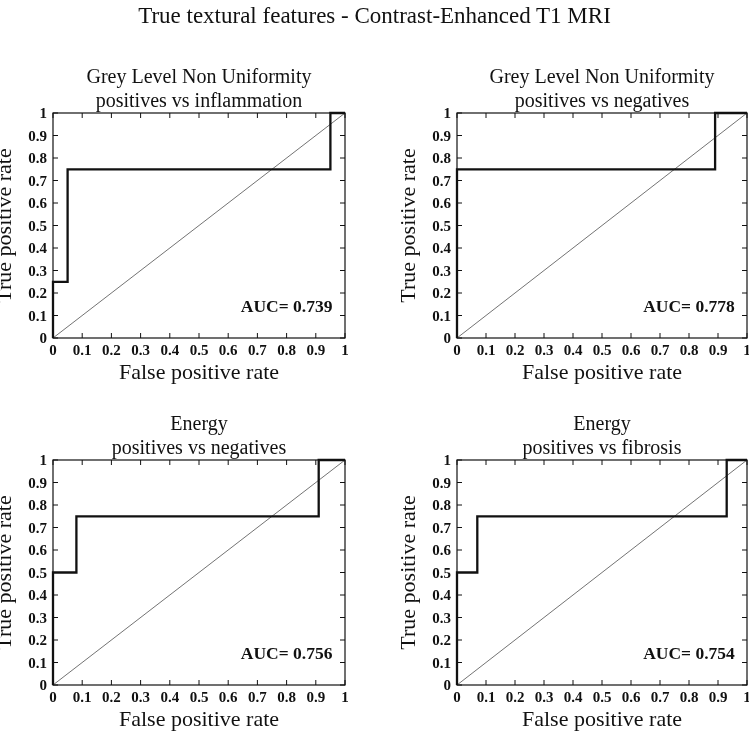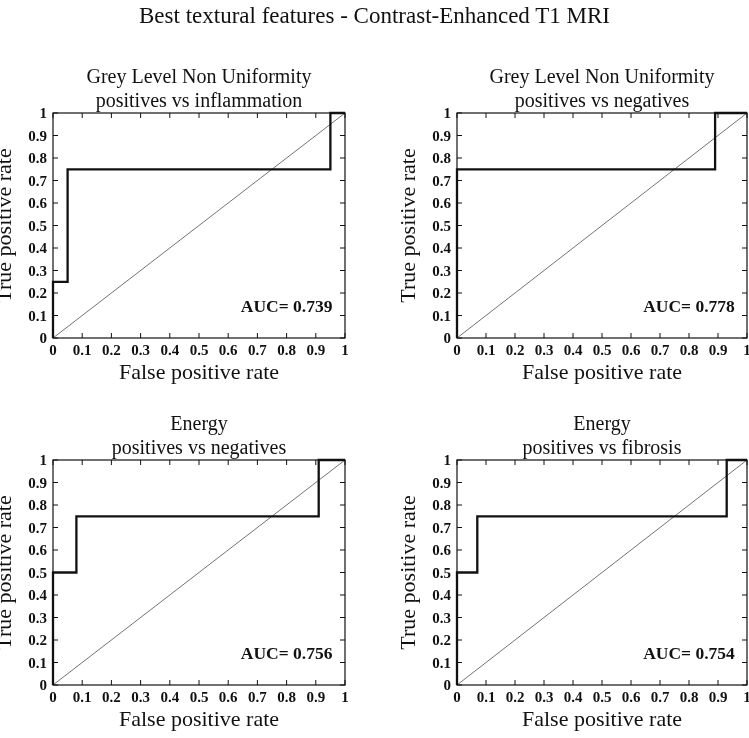--- a/index.html
+++ b/index.html
@@ -27,21 +27,21 @@
   }
   svg.plot text {
     font-family: "Liberation Serif", "DejaVu Serif", serif;
     fill: #111111;
   }
 </style>
 </head>
 <body>
 
 <div id="figure">
-  <div id="main-title">Best textural features - Contrast-Enhanced T1 MRI</div>
+  <div id="main-title">True textural features - Contrast-Enhanced T1 MRI</div>
 
   <svg class="plot" width="374" height="335" style="left: 0px; top: 55px;">
       <text x="199" y="28" text-anchor="middle" font-size="20px">Grey Level Non Uniformity</text>
       <text x="199" y="52" text-anchor="middle" font-size="20px">positives vs inflammation</text>
       <rect x="53" y="58" width="292" height="225" fill="none" stroke="#111111" stroke-width="1.2"></rect>
       <line x1="53" y1="283" x2="53" y2="278" stroke="#111111" stroke-width="1"></line>
       <line x1="53" y1="58" x2="53" y2="63" stroke="#111111" stroke-width="1"></line>
       <line x1="53" y1="283" x2="58" y2="283" stroke="#111111" stroke-width="1"></line>
       <line x1="345" y1="283" x2="340" y2="283" stroke="#111111" stroke-width="1"></line>
       <text x="53" y="300" text-anchor="middle" font-size="15px" font-weight="bold">0</text>

